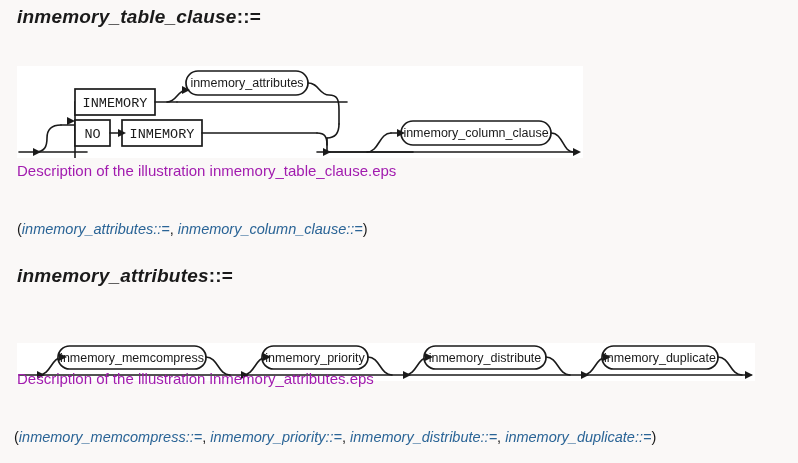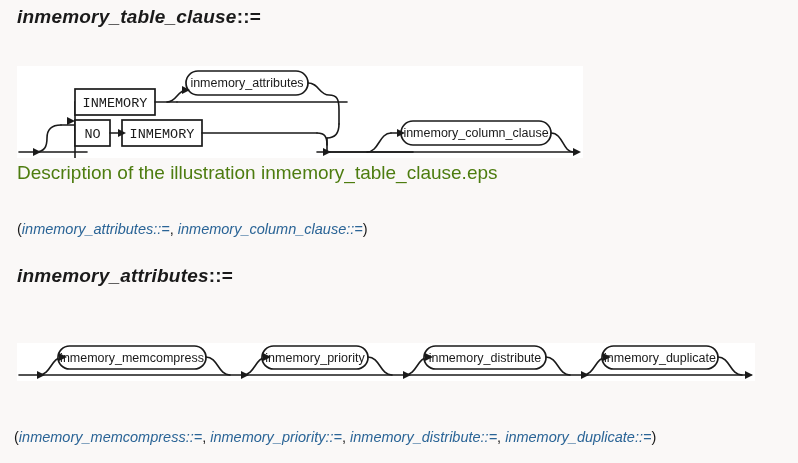--- a/index.html
+++ b/index.html
@@ -38,22 +38,22 @@
   #heading-2 { left: 17px; top: 265px; }
 
   .heading-suffix {
     font-style: normal;
     font-weight: bold;
   }
 
   
   .illus-link {
     position: absolute;
-    font-size: 19px;
-    color: #4d7c0f;
+    font-size: 15px;
+    color: #a21caf;
     text-decoration: none;
     white-space: nowrap;
   }
   #illus-link-1 { left: 17px; top: 162px; }
   #illus-link-2 { left: 17px; top: 370px; }
 
   
   .xref-line {
     position: absolute;
     font-size: 14.5px;
@@ -216,16 +216,17 @@
 
       <g font-family="Liberation Sans, sans-serif" font-size="12.5" fill="#1a1a1a" text-anchor="middle">
         <text x="115" y="19">inmemory_memcompress</text>
         <text x="298" y="19">inmemory_priority</text>
         <text x="468" y="19">inmemory_distribute</text>
         <text x="643" y="19">inmemory_duplicate</text>
       </g>
     </svg>
   </div>
 
+  <a class="illus-link" id="illus-link-2" href="#">Description of the illustration inmemory_attributes.eps</a>
 
   <div class="xref-line" id="xref-2"><span class="xref-sep">(</span><a class="xref-link" href="#">inmemory_memcompress::=</a><span class="xref-sep">, </span><a class="xref-link" href="#">inmemory_priority::=</a><span class="xref-sep">, </span><a class="xref-link" href="#">inmemory_distribute::=</a><span class="xref-sep">, </span><a class="xref-link" href="#">inmemory_duplicate::=</a><span class="xref-sep">)</span></div>
 
 </div>
 
 </body></html>

